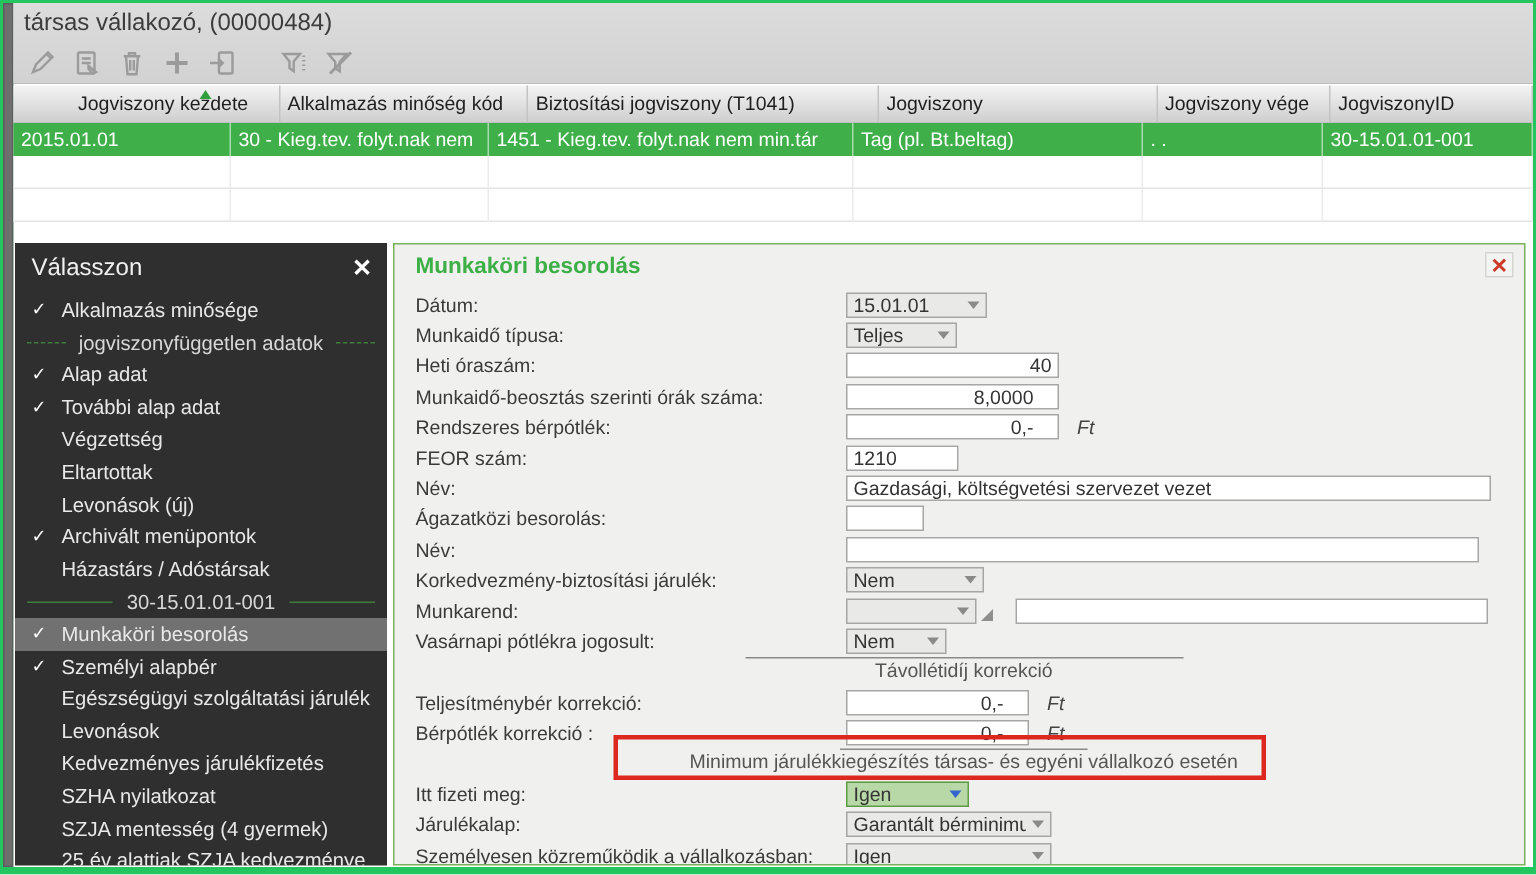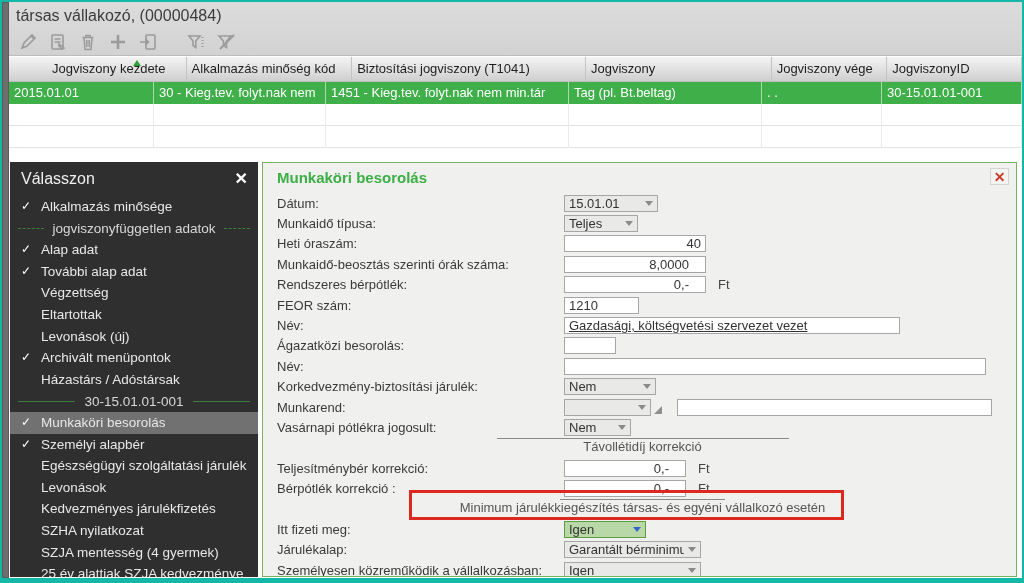--- a/index.html
+++ b/index.html
@@ -1,18 +1,18 @@
 <!DOCTYPE html>
 <html><head>
 <meta charset="utf-8">
 <style>
   * { box-sizing: border-box; margin: 0; padding: 0; }
   html,body { width:1024px; height:583px; overflow:hidden; background:#fff;
     font-family:"Liberation Sans", sans-serif; }
-  #stage { position:relative; width:1024px; height:583px; background:#14b8a6; }
+  #stage { position:relative; width:1024px; height:583px; background:#22c55e; }
 
   #left-strip { position:absolute; left:2px; top:2px; width:7px; height:576px;
     background:#6e6e6e; border:1px solid #5c5c5c; }
 
   #main { position:absolute; left:9px; top:2px; width:1013px; height:576px; background:#fff; }
 
   
   #header { position:absolute; left:0; top:0; right:0; height:54px;
     background:linear-gradient(#dcdcdc,#d2d2d2); border-bottom:1px solid #bdbdbd; }
   #win-title { position:absolute; left:7px; top:5px; font-size:16px; color:#3c3c3c; }
@@ -70,21 +70,21 @@
   .tinput.a-right { text-align:right; padding-right:16px; }
   .dd { height:17px; background:#e9e9e7; border:1px solid #a6a6a6; display:flex;
     align-items:center; justify-content:space-between; padding:0 4px; }
   .ddv { font-size:13px; color:#333; white-space:nowrap; overflow:hidden; }
   .ddarr { width:0; height:0; border-left:4px solid transparent; border-right:4px solid transparent;
     border-top:5px solid #8a8a8a; margin-left:4px; flex:none; }
   .dd-green { background:#b9d8a7; border:1px solid #5d9c44; }
   .dd-green .ddarr { border-top-color:#3366cc; }
   .corner { width:0; height:0; border-left:8px solid transparent;
     border-bottom:8px solid #8f8f8f; margin-left:3px; align-self:flex-end; margin-bottom:3px; }
-  .suffix { font-size:13px; color:#444; margin-left:12px; }
+  .suffix { font-size:13px; color:#444; margin-left:12px;font-style:italic; }
   .fsep { position:relative; padding-right:8px;flex-direction:column; }
   .fsep .sline { border-top:1px solid #8a8a8a; height:0; }
   .fsep .sline.r { flex:1; }
   .fsep.sep-a .sline.l { width:292px; flex:none; }
   .fsep.sep-b .sline.l { width:165px; flex:none; }
   .fsep .stext { padding:0 8px; font-size:13px; color:#555; white-space:nowrap; }
   .redbox { position:absolute; left:146px; top:-9px; width:435px; height:30px;
     border:3px solid #dc281e; pointer-events:none; }
 </style>
 </head>
@@ -245,21 +245,21 @@
             <span class="flabel">Rendszeres bérpótlék:</span>
             <div class="tinput a-right" style="width: 142px;">0,-</div>
             <span class="suffix">Ft</span>
           </div>
           <div class="frow">
             <span class="flabel">FEOR szám:</span>
             <div class="tinput" style="width: 75px;">1210</div>
           </div>
           <div class="frow">
             <span class="flabel">Név:</span>
-            <div class="tinput" style="width: 336px; text-decoration: underline;">Gazdasági, költségvetési szervezet vezet</div>
+            <div class="tinput" style="width: 430px;">Gazdasági, költségvetési szervezet vezet</div>
           </div>
           <div class="frow">
             <span class="flabel">Ágazatközi besorolás:</span>
             <div class="tinput" style="width: 52px;"></div>
           </div>
           <div class="frow">
             <span class="flabel">Név:</span>
             <div class="tinput" style="width: 422px;"></div>
           </div>
           <div class="frow">

